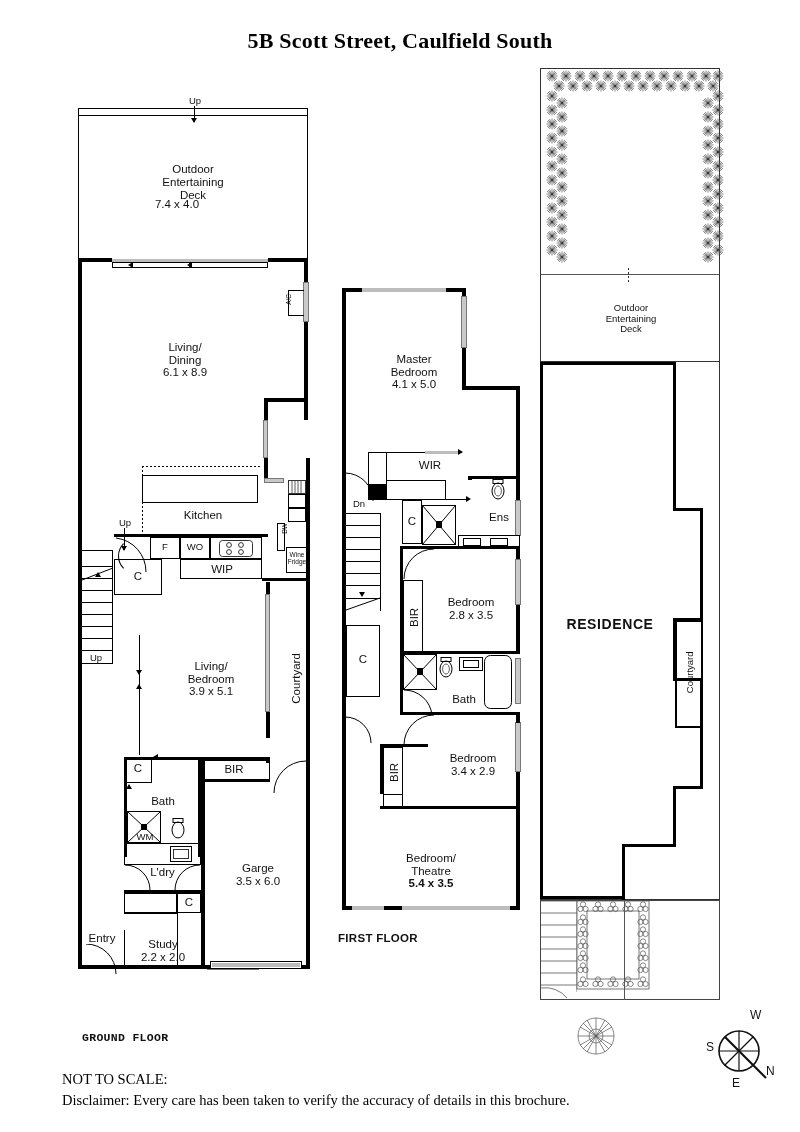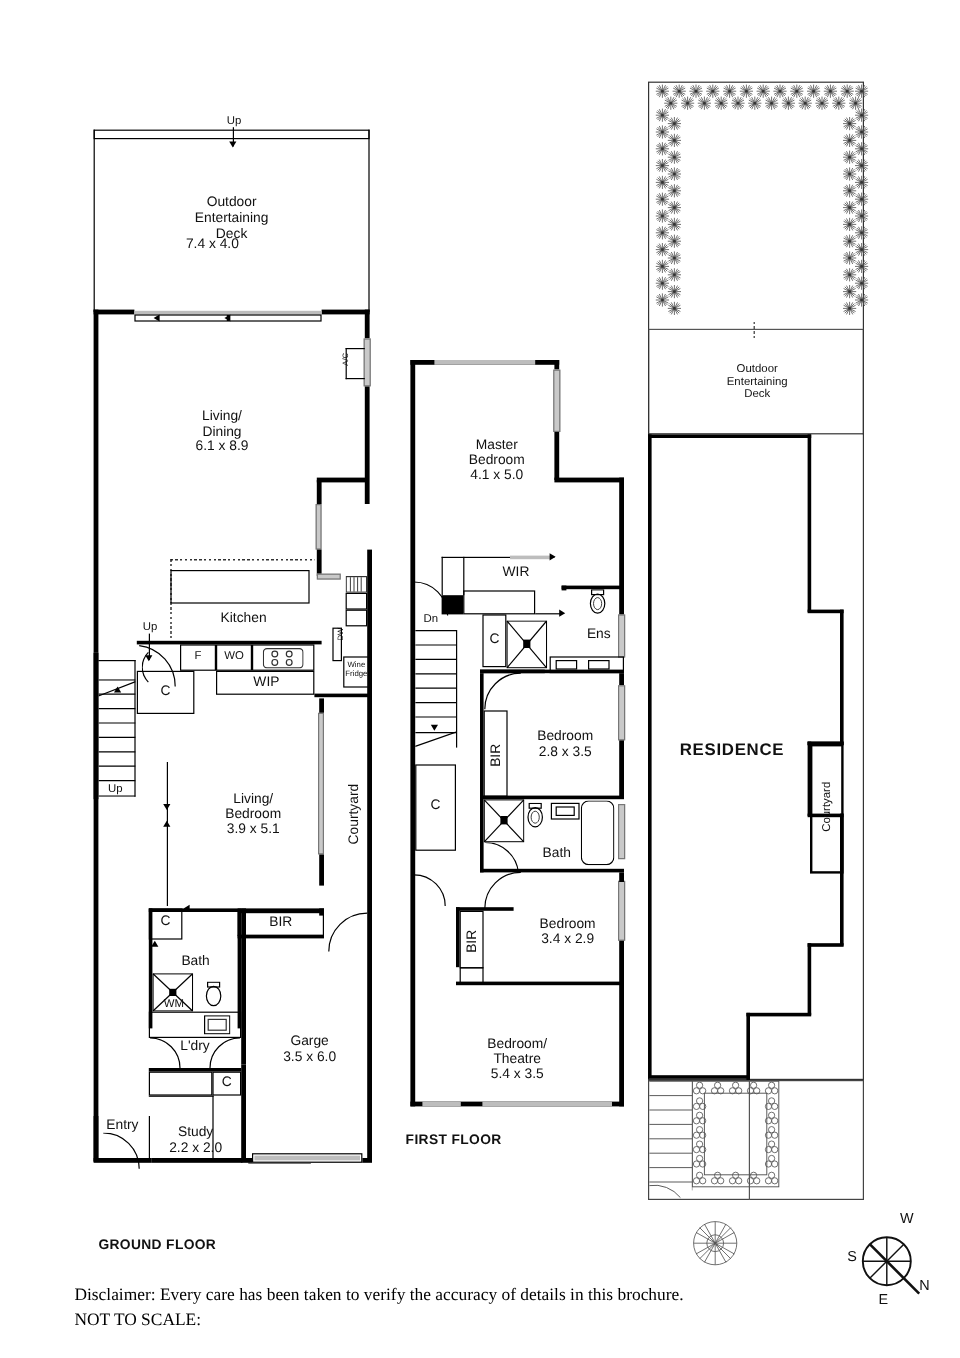--- a/index.html
+++ b/index.html
@@ -116,20 +116,21 @@
   
   #compass { position: absolute; left: 700px; top: 1012px; width: 78px; height: 78px; }
   .comp-lbl { position:absolute; font-size:12px; font-family:"Liberation Sans", sans-serif; color:#111; }
   svg { display:block; }
 </style>
 </head>
 <body>
 
 <div id="page">
 
+  <div id="title">5B Scott Street, Caulfield South</div>
 
   <div class="plan" id="ground-floor" style="left:0; top:0; width:340px; height:1060px;">
 
     <div class="thin" style="left:78px; top:108px; width:230px; height:8px;"></div>
     <div class="hair" style="left:78px; top:108px; width:1px; height:152px;"></div>
     <div class="hair" style="left:307px; top:108px; width:1px; height:152px;"></div>
 
     <div class="arrowline" style="left:194px; top:106px; height:16px;"></div>
     <div class="arrowhead-d" style="left:191px; top:118px;"></div>
     <div class="lbl small" style="left:182px; top:96px; width:26px;">Up</div>
@@ -317,24 +318,24 @@
     <div class="wall" style="left:201px; top:965px; width:109px; height:4px;"></div>
     <div class="thin" style="left:210px; top:961px; width:92px; height:8px; background:#fff;"></div>
     <div class="greyline" style="left:212px; top:963px; width:88px; height:4px;"></div>
     <svg style="position:absolute;left:268px;top:760px;" width="40" height="34">
       <path d="M38 1 A 32 32 0 0 0 6 33" fill="none" stroke="#000" stroke-width="1"></path>
     </svg>
     <div class="wall" style="left:266px; top:757px; width:4px; height:6px;"></div>
 
     <div class="wall" style="left:78px; top:544px; width:4px; height:424px;"></div>
 
-    <div class="lbl floor" style="left:82px; top:1032px; width:200px;">GROUND FLOOR</div>
+    <div class="lbl floor" style="left:82px; top:1032px; width:200px;font-family:Liberation Mono, monospace;">GROUND FLOOR</div>
   </div>
 
-  <div class="plan" id="first-floor" style="left:330px; top:12px; width:210px; height:960px;">
+  <div class="plan" id="first-floor" style="left:330px; top:0; width:210px; height:960px;">
 
     <div class="wall" style="left:12px; top:288px; width:124px; height:4px;"></div>
     <div class="greyline" style="left:32px; top:288px; width:84px; height:4px;"></div>
     <div class="wall" style="left:12px; top:288px; width:4px; height:340px;"></div>
     <div class="wall" style="left:132px; top:288px; width:4px; height:8px;"></div>
     <div class="grey" style="left:131px; top:296px; width:6px; height:52px;"></div>
     <div class="wall" style="left:132px; top:348px; width:4px; height:40px;"></div>
     <div class="wall" style="left:132px; top:386px; width:58px; height:4px;"></div>
     <div class="wall" style="left:186px; top:386px; width:4px; height:134px;"></div>
     <div class="lbl room" style="left:30px; top:353px; width:108px;"><span>Master
@@ -448,21 +449,21 @@
     <div class="lbl room" style="left:98px; top:765px; width:90px;">3.4 x 2.9</div>
     <div class="grey" style="left:185px; top:722px; width:6px; height:50px;"></div>
     <div class="wall" style="left:186px; top:715px; width:4px; height:8px;"></div>
     <div class="wall" style="left:186px; top:772px; width:4px; height:36px;"></div>
     <div class="wall" style="left:50px; top:806px; width:140px; height:3px;"></div>
     <div class="thin" style="left:53px; top:794px; width:20px; height:14px;"></div>
 
     <div class="wall" style="left:12px; top:628px; width:4px; height:282px;"></div>
     <div class="lbl room" style="left:38px; top:852px; width:126px;"><span>Bedroom/
 Theatre</span></div>
-    <div class="lbl room" style="left:38px; top:877px; width:126px;">5.4 x 3.5</div>
+    <div class="lbl room" style="left:38px; top:877px; width:126px;font-weight:bold;">5.4 x 3.5</div>
     <div class="wall" style="left:186px; top:808px; width:4px; height:102px;"></div>
     <div class="wall" style="left:12px; top:906px; width:178px; height:4px;"></div>
     <div class="greyline" style="left:22px; top:906px; width:32px; height:4px;"></div>
     <div class="greyline" style="left:72px; top:906px; width:108px; height:4px;"></div>
 
     <div class="lbl floor" style="left:8px; top:932px; width:180px;">FIRST FLOOR</div>
   </div>
 
   <div class="plan" id="site-plan" style="left:530px; top:0; width:250px; height:1070px;">
 
@@ -664,17 +665,17 @@
       <line x1="25" y1="25" x2="66" y2="66" stroke="#111" stroke-width="2.2"></line>
       <line x1="25" y1="53" x2="53" y2="25" stroke="#111" stroke-width="1.2"></line>
     </svg>
     <div class="comp-lbl" style="left:50px; top:-4px;">W</div>
     <div class="comp-lbl" style="left:66px; top:52px;">N</div>
     <div class="comp-lbl" style="left:32px; top:64px;">E</div>
     <div class="comp-lbl" style="left:6px; top:28px;">S</div>
   </div>
 
   <div id="footer">
+    <div>NOT TO SCALE:</div>
     <div>Disclaimer: Every care has been taken to verify the accuracy of details in this brochure.</div>
-    <div>NOT TO SCALE:</div>
   </div>
 
 </div>
 
 </body></html>

